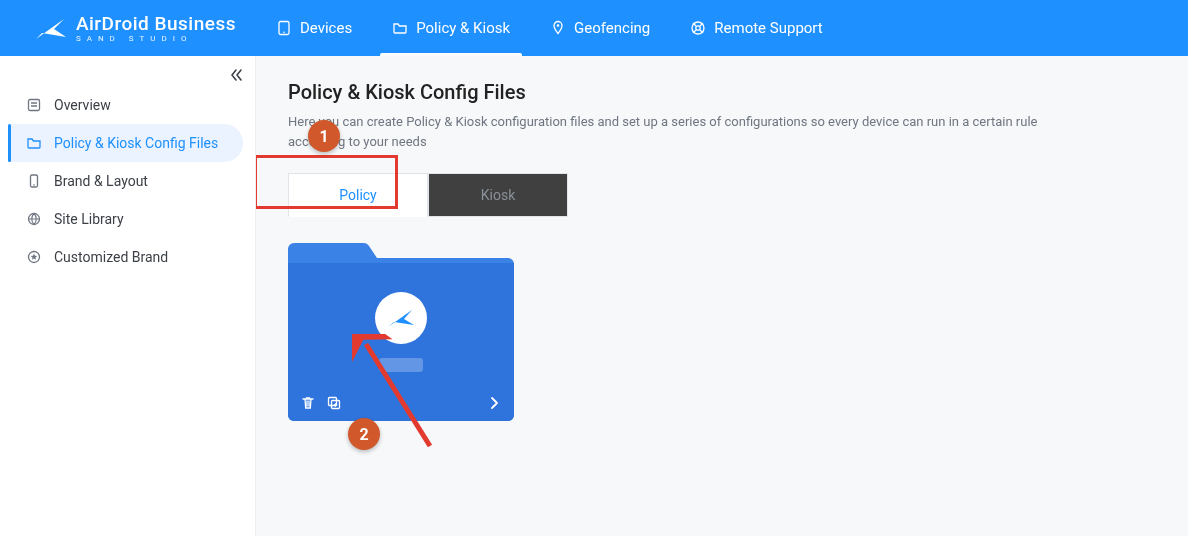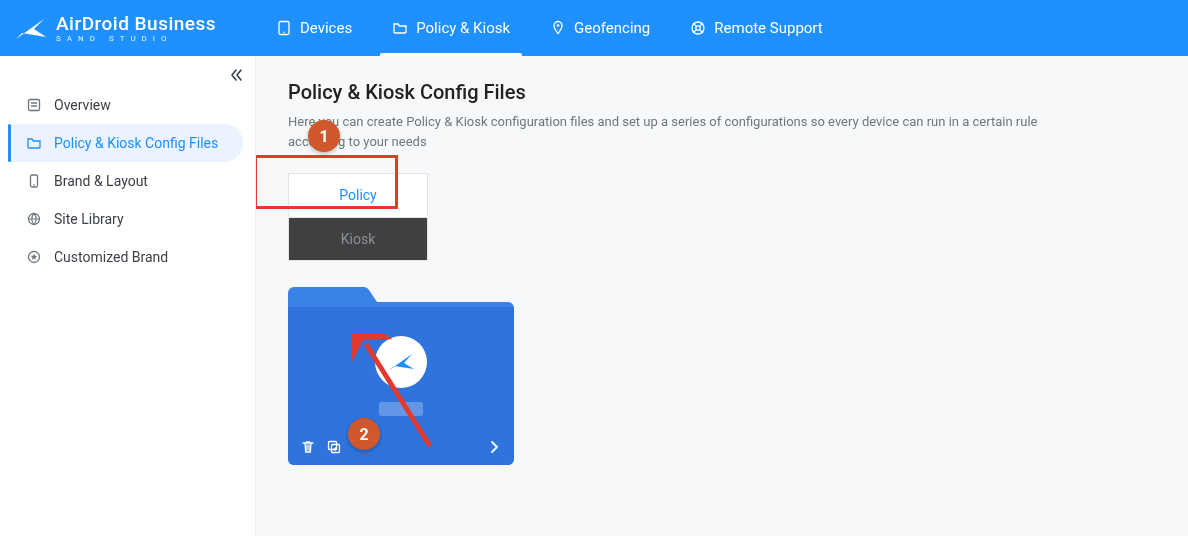--- a/index.html
+++ b/index.html
@@ -1,21 +1,21 @@
 <!DOCTYPE html>
 <html><head>
 <meta charset="utf-8">
 <style>
   * { box-sizing: border-box; margin: 0; padding: 0; font-family: -apple-system, BlinkMacSystemFont, "Segoe UI", Roboto, Helvetica, Arial, sans-serif; }
   html, body { height: 100%; }
   body { width: 1188px; height: 536px; overflow: hidden; background: #f7f8fa; }
 
   
   .topbar { height: 56px; background: #1e90ff; display: flex; align-items: center; color: #fff; }
-  .brand { display: flex; align-items: center; padding: 0 20px 0 14px; width: 256px; }
+  .brand { display: flex; align-items: center; padding: 0 20px 0 14px; width: 256px; justify-content: flex-end; }
   .brand-svg { flex: none; }
   .brand-text { margin-left: 8px; line-height: 1; }
   .brand-title { font-size: 19px; font-weight: 500; letter-spacing: 0.5px; }
   .brand-sub { font-size: 8px; letter-spacing: 6px; opacity: 0.9; margin-top: 2px; }
 
   .nav { display: flex; align-items: stretch; height: 56px; }
   .nav-item { display: flex; align-items: center; padding: 0 20px; color: #fff; font-size: 15px; cursor: pointer; position: relative; }
   .nav-item .ic { margin-right: 8px; display: inline-flex; }
   .nav-item.active::after { content: ""; position: absolute; left: 8px; right: 8px; bottom: 0; height: 3px; background: #fff; border-radius: 2px 2px 0 0; }
 
@@ -27,21 +27,21 @@
   .side-item { display: flex; align-items: center; height: 38px; padding: 0 18px; font-size: 14px; color: #3b3f46; cursor: pointer; border-radius: 0 20px 20px 0; margin-right: 12px; }
   .side-item .ic { margin-right: 12px; display: inline-flex; flex: none; }
   .side-item.active { background: #eaf3ff; color: #1e90ff; position: relative; }
   .side-item.active::before { content: ""; position: absolute; left: 0; top: 0; bottom: 0; width: 3px; background: #1e90ff; border-radius: 2px; }
 
   .content { flex: 1; padding: 24px 32px; overflow: auto; position: relative; }
   .page-title { font-size: 20px; color: #222; font-weight: 500; }
   .page-desc { font-size: 13px; color: #6f7681; margin-top: 8px; max-width: 800px; line-height: 1.5; }
 
   
-  .subtabs { display: flex; margin-top: 22px; flex-direction: column; }
+  .subtabs { display: flex; margin-top: 22px; }
   .subtab { width: 140px; height: 44px; border: 1px solid #e1e4e9; background: #404040; color: #8a9099; display: flex; align-items: center; justify-content: center; font-size: 14px; cursor: pointer; }
   .subtab.active { background: #fff; color: #1e90ff; border-bottom-color: #fff; }
   .policy-highlight { position: absolute; border: 3px solid #e23a2e; pointer-events: none; }
 
   
   .card { margin-top: 26px; width: 226px; height: 178px; position: relative; border-radius: 6px; overflow: visible; }
   .folder-svg { position: absolute; inset: 0; }
   .card-center { position: absolute; inset: 0; display: flex; flex-direction: column; align-items: center; justify-content: center; gap: 14px; }
   .logo-disc { width: 52px; height: 52px; border-radius: 50%; background: #fff; display: flex; align-items: center; justify-content: center; }
   .blur-label { width: 44px; height: 14px; background: rgba(255,255,255,0.25); border-radius: 3px; filter: blur(0.5px); }

